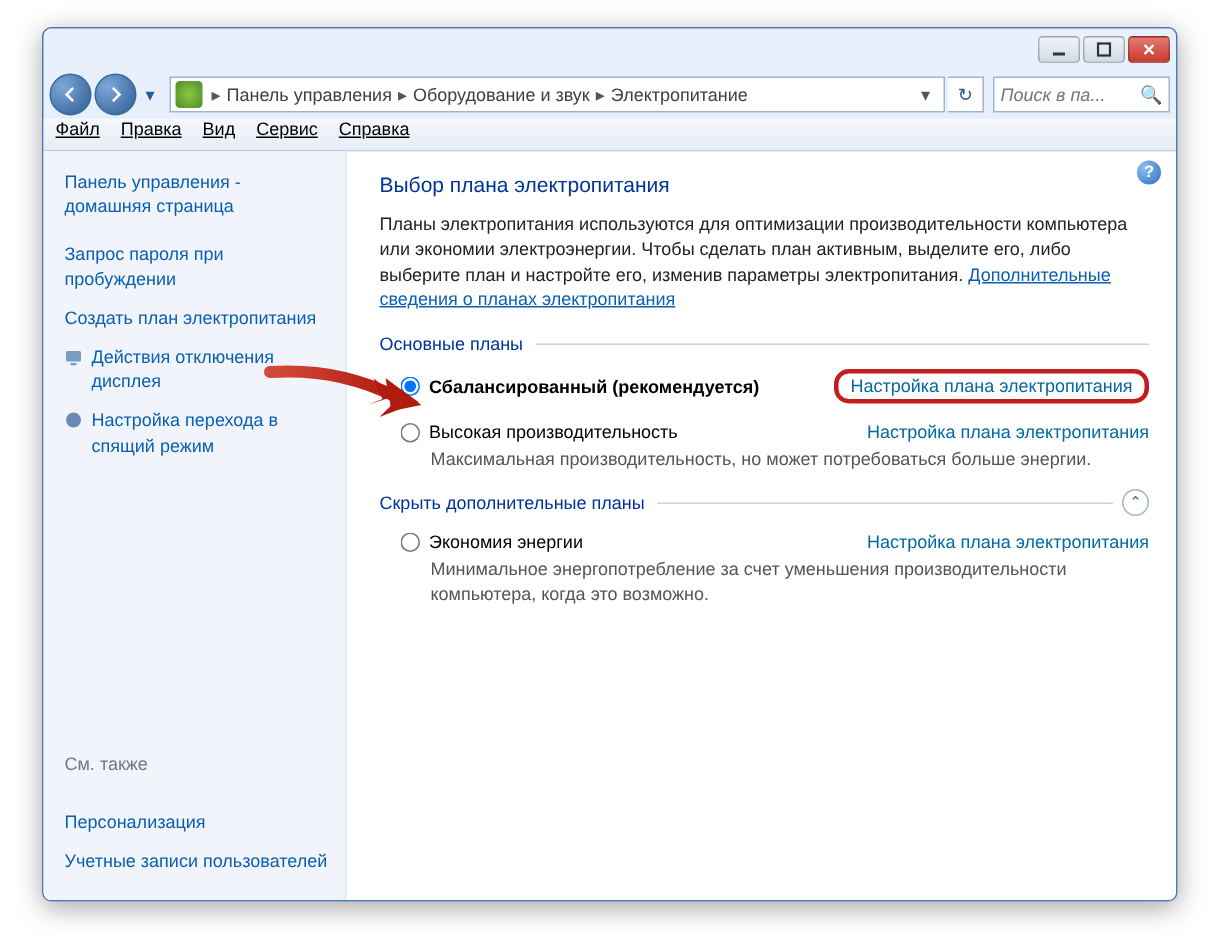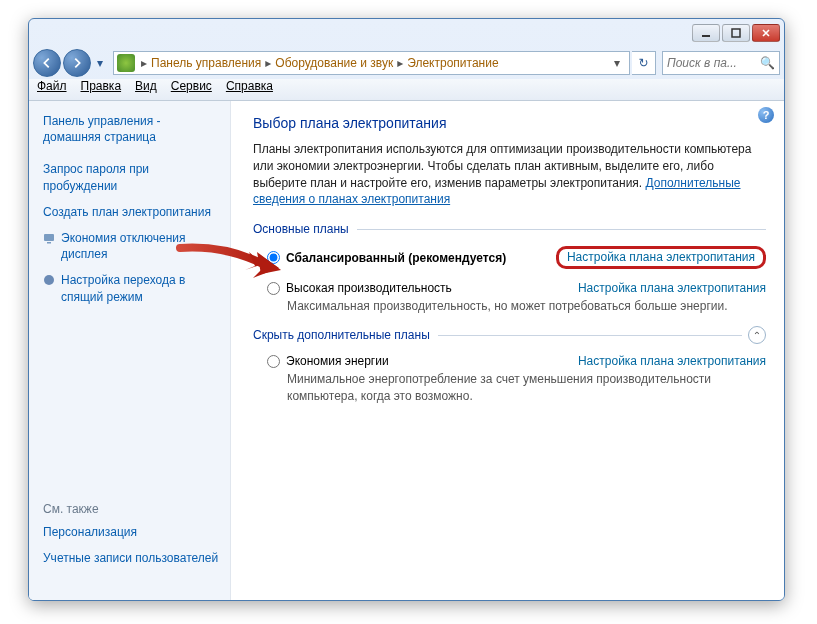--- a/index.html
+++ b/index.html
@@ -72,21 +72,21 @@
   display: flex; align-items: center;
   padding: 0 3px;
   margin-left: 4px;
 }
 .addr-icon {
   width: 18px; height: 18px;
   background: radial-gradient(circle, #8ec641, #4a8c2a);
   border-radius: 3px;
   margin-right: 4px;
 }
-.crumb { color: #a16207; padding: 0 2px; cursor: pointer; white-space: nowrap; }
+.crumb { color: #404040; padding: 0 2px; cursor: pointer; white-space: nowrap; }
 .crumb-sep { color: #555; padding: 0 2px; }
 .addr-drop { margin-left: auto; padding: 0 6px; color: #555; cursor: pointer; }
 .refresh {
   width: 24px; height: 24px;
   border: 1px solid #9db5cc;
   border-left: none;
   background: #fff;
   display: flex; align-items: center; justify-content: center;
   color: #2b5a94;
   cursor: pointer;
@@ -118,35 +118,35 @@
 
 .content {
   display: flex;
   height: calc(100% - 82px);
   background: #fff;
 }
 .sidebar {
   width: 202px;
   background: #f1f5fb;
   border-right: 1px solid #e0e6ee;
-  padding: 12px 10px 24px 14px;
+  padding: 12px 10px 8px 14px;
   display: flex; flex-direction: column;
 }
 .sidebar a, .sidelink {
   color: #0a5fb0;
   text-decoration: none;
   display: block;
   line-height: 1.35;
   margin-bottom: 10px;
   cursor: pointer;
 }
 .sideitem { display: flex; align-items: flex-start; gap: 6px; margin-bottom: 10px; }
 .sideitem .bullet { width: 12px; height: 12px; flex-shrink: 0; margin-top: 2px; }
 .sidefooter { margin-top: auto; }
-.sidehead { color: #6a7a8c; margin-bottom: 8px; }
+.sidehead { color: #6a7a8c; margin-bottom: 24px; }
 
 .main {
   flex: 1;
   padding: 14px 18px 14px 22px;
   position: relative;
   overflow: hidden;
 }
 .help-icon {
   position: absolute; top: 6px; right: 10px;
   width: 16px; height: 16px;
@@ -265,21 +265,21 @@
     <div class="sidebar">
       <a class="sidelink">Панель управления - домашняя страница</a>
       <div style="height:6px"></div>
       <a class="sidelink">Запрос пароля при пробуждении</a>
       <a class="sidelink">Создать план электропитания</a>
       <div class="sideitem">
         <svg class="bullet" viewBox="0 0 12 12">
             <rect x="1" y="2" width="10" height="7" rx="1" fill="#7a9cc2"></rect>
             <rect x="4" y="10" width="4" height="1.5" fill="#7a9cc2"></rect>
           </svg>
-        <a class="sidelink" style="margin:0">Экономия отключения дисплея</a>
+        <a class="sidelink" style="margin:0">Действия отключения дисплея</a>
       </div>
       <div class="sideitem">
         <svg class="bullet" viewBox="0 0 12 12">
             <circle cx="6" cy="6" r="5" fill="#6a8ab5"></circle>
           </svg>
         <a class="sidelink" style="margin:0">Настройка перехода в спящий режим</a>
       </div>
 
       <div class="sidefooter">
         <div class="sidehead">См. также</div>

